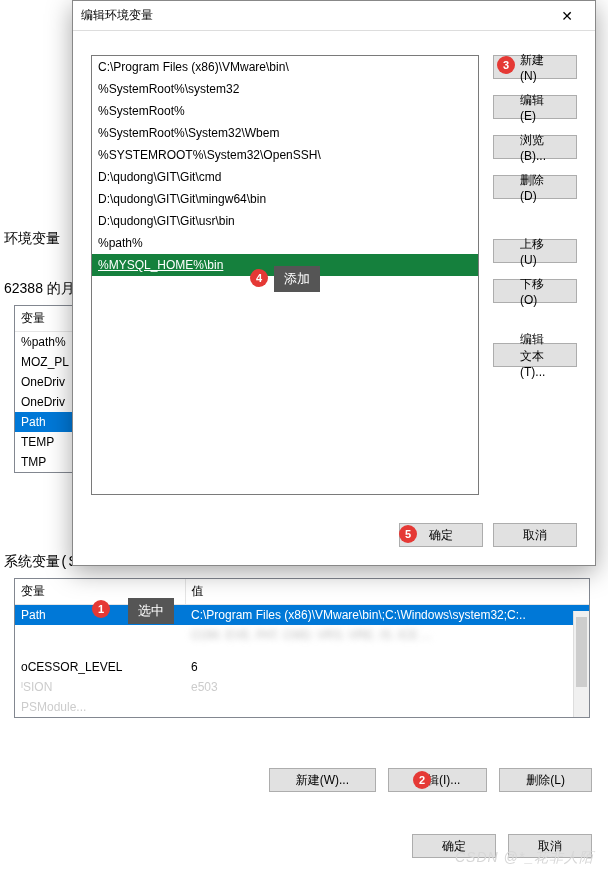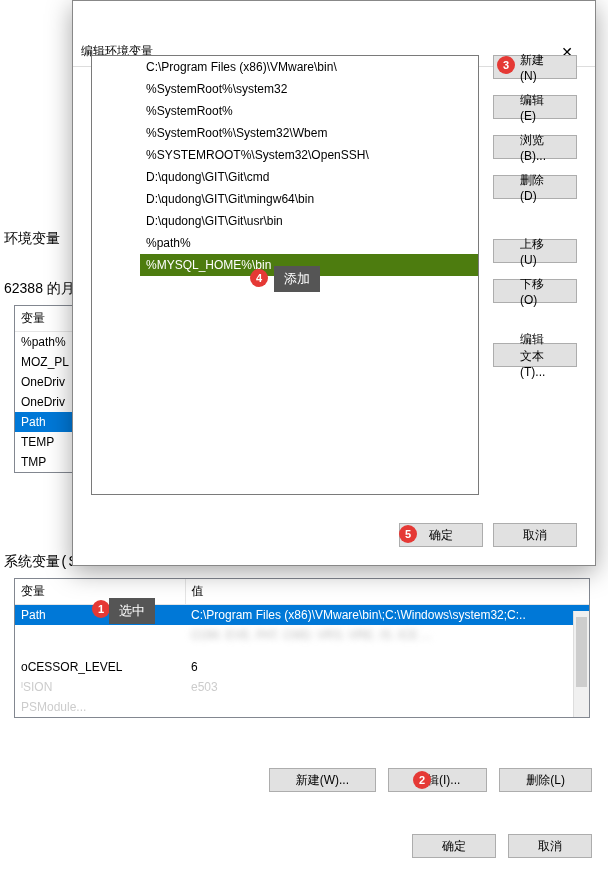--- a/index.html
+++ b/index.html
@@ -30,28 +30,28 @@
 
     .sys-btn-row { position:absolute; left:0; right:16px; top:768px; display:flex; justify-content:flex-end; gap:12px; }
     .parent-btn-row { position:absolute; left:0; right:16px; top:834px; display:flex; justify-content:flex-end; gap:12px; }
 
     
     .badge { position:absolute; width:18px; height:18px; border-radius:50%; background:#e53935; color:#fff; font-size:11px; font-weight:bold; display:flex; align-items:center; justify-content:center; z-index:50; }
     .tip { position:absolute; background:#555; color:#fff; font-size:13px; padding:4px 10px; z-index:50; }
 
     
     .dlg { position:absolute; left:72px; top:0; width:524px; height:566px; background:#fff; border:1px solid #888; box-shadow:0 6px 24px rgba(0,0,0,.35); z-index:20; }
-    .dlg-title { height:30px; display:flex; align-items:center; padding:0 8px; font-size:12px; border-bottom:1px solid #ddd;margin-top:36px; }
+    .dlg-title { height:30px; display:flex; align-items:center; padding:0 8px; font-size:12px; border-bottom:1px solid #ddd; }
     .dlg-title .spacer { flex:1; }
     .dlg-close { width:40px; height:28px; display:flex; align-items:center; justify-content:center; font-size:14px; }
     .dlg-body { position:absolute; left:18px; top:54px; right:18px; bottom:60px; }
 
     .path-list { position:absolute; left:0; top:0; width:388px; height:440px; border:1px solid #7a7a7a; background:#fff; overflow:hidden; }
-    .path-list .row { padding:4px 6px; font-size:12px; white-space:nowrap; overflow:hidden; text-overflow:ellipsis;margin-left:48px; }
-    .path-list .row.sel { background:#4d7c0f; color:#fff; }
+    .path-list .row { padding:4px 6px; font-size:12px; white-space:nowrap; overflow:hidden; text-overflow:ellipsis; }
+    .path-list .row.sel { background:#15803d; color:#fff;text-decoration:underline; }
 
     .side-btns { position:absolute; right:0; top:0; width:84px; display:flex; flex-direction:column; }
     .side-btns .btn { width:84px; margin-bottom:16px; }
     .side-gap-lg { height:24px; }
 
     .dlg-footer { position:absolute; right:18px; bottom:18px; display:flex; gap:10px; }
 
     .scroll-y { position:absolute; right:0; top:32px; bottom:0; width:16px; background:#f0f0f0; border-left:1px solid #ddd; }
     .scroll-thumb { position:absolute; left:2px; right:2px; background:#cdcdcd; }
 
@@ -156,20 +156,21 @@
     <div class="btn">新建(W)...</div>
     <div class="btn">编辑(I)...</div>
     <div class="btn">删除(L)</div>
   </div>
 
   <div class="parent-btn-row">
     <div class="btn">确定</div>
     <div class="btn">取消</div>
   </div>
 
+  <div class="watermark">CSDN @*_花非人陌</div>
 </div>
 
 <div class="dlg">
   <div class="dlg-title">
     <span>编辑环境变量</span>
     <span class="spacer"></span>
     <div class="dlg-close">✕</div>
   </div>
 
   <div class="dlg-body">
@@ -199,21 +200,21 @@
     </div>
   </div>
 
   <div class="dlg-footer">
     <div class="btn">确定</div>
     <div class="btn">取消</div>
   </div>
 </div>
 
 <div class="badge" style="left:92px; top:600px;">1</div>
-<div class="tip" style="left:109px; top:598px;font-family:Liberation Mono, monospace;">选中</div>
+<div class="tip" style="left:128px; top:598px;font-family:Liberation Mono, monospace;">选中</div>
 
 <div class="badge" style="left:413px; top:771px;">2</div>
 
 <div class="badge" style="left:497px; top:56px;">3</div>
 
 <div class="badge" style="left:250px; top:269px;">4</div>
 <div class="tip" style="left:274px; top:266px;text-align:center;">添加</div>
 
 <div class="badge" style="left:399px; top:525px;">5</div>
 

